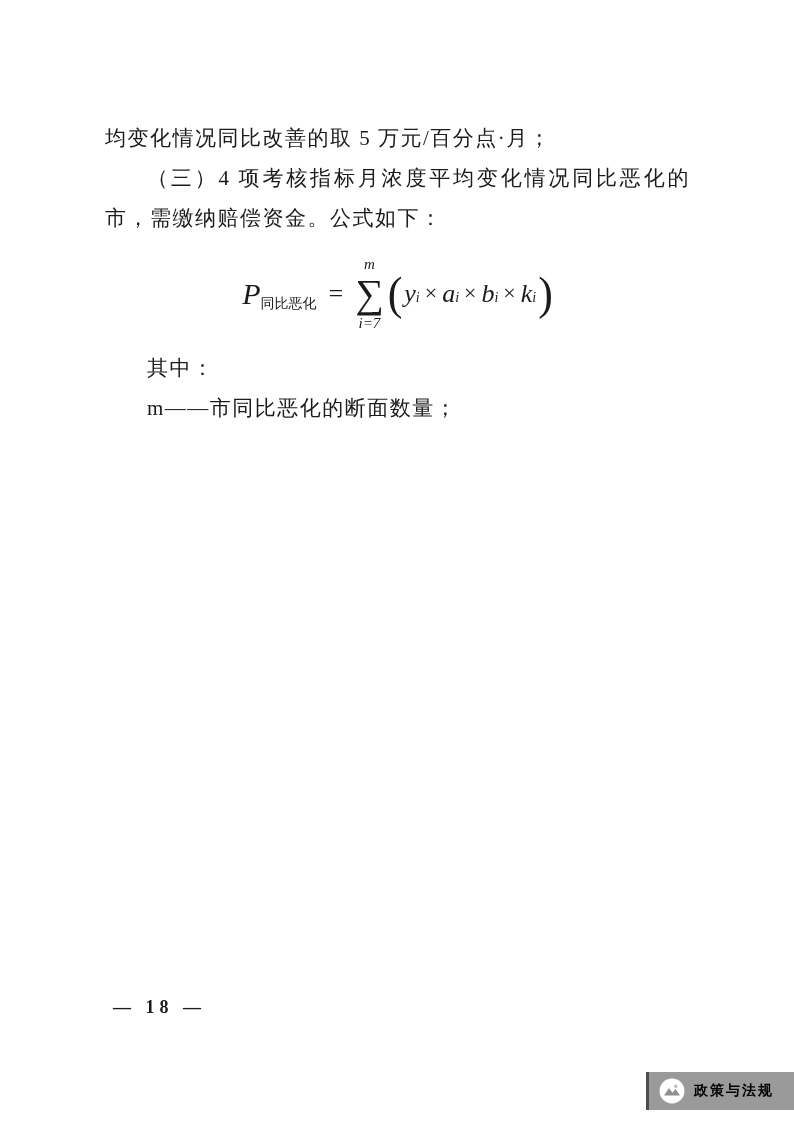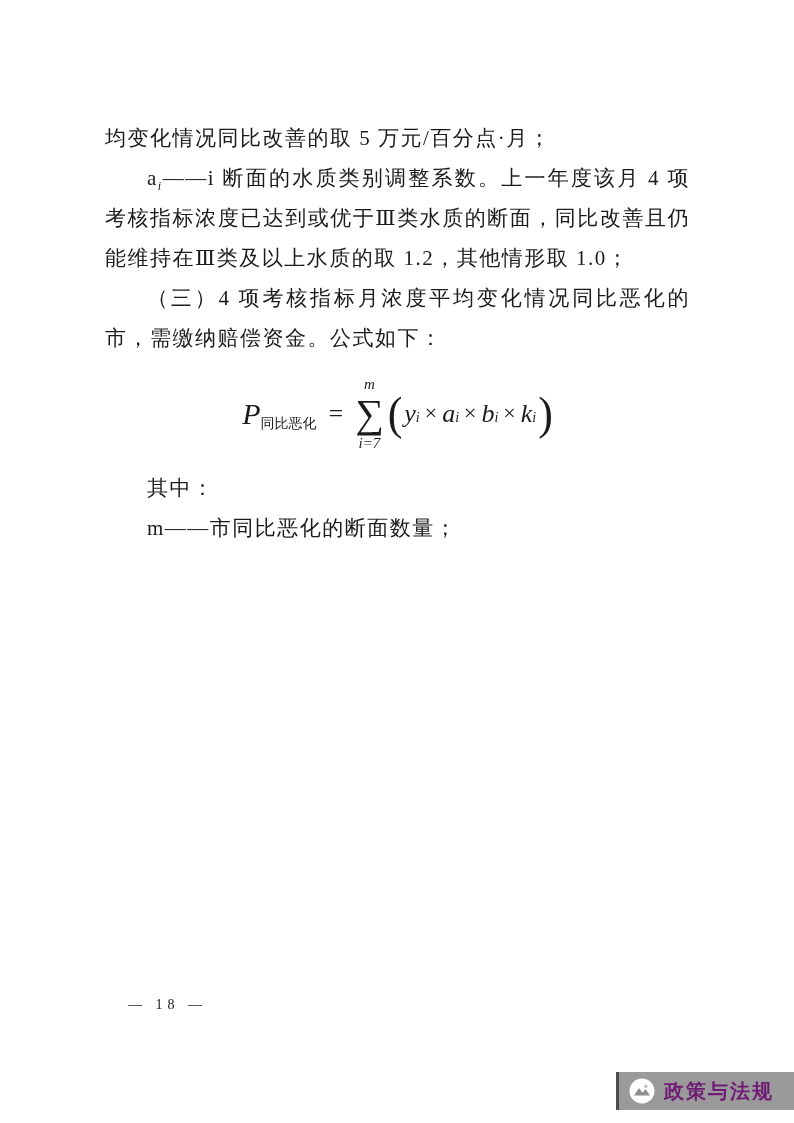--- a/index.html
+++ b/index.html
@@ -55,58 +55,58 @@
   .sigma-glyph { font-size: 40px; line-height: 1.05; }
   .f-paren { font-size: 44px; font-weight: 400; line-height: 1; transform: scaleY(1.05); }
   .f-terms { display: inline-flex; align-items: baseline; margin: 0 2px; }
   .f-term { display: inline-flex; align-items: baseline; }
   .f-term .f-base { font-size: 26px; font-style: italic; }
   .f-term .var-sub { font-size: 14px; }
   .f-op { font-size: 22px; margin: 0 5px; position: relative; top: -2px; }
 
   .page-number {
     position: absolute;
-    left: 128px;
+    left: 113px;
     top: 997px;
-    font-size: 14px;
+    font-size: 18px;
     letter-spacing: 5px;
     color: #1b1b1b;
+    font-weight: bold;
   }
 
   .footer-badge {
     position: absolute;
     right: 0;
     bottom: 13px;
     height: 38px;
     background: #9a9a9a;
     border-left: 3px solid #4d4d4d;
     display: flex;
     align-items: center;
     padding: 0 20px 0 10px;
   }
   .badge-icon { width: 26px; height: 26px; margin-right: 9px; flex: none; }
   .badge-label {
-    color: #701a75;
-    font-size: 20px;
+    color: #000000;
+    font-size: 14px;
     font-weight: bold;
     letter-spacing: 2px;
     white-space: nowrap;
     font-family: "Liberation Serif", "DejaVu Serif", serif;
   }
 </style>
 </head>
 <body>
 
 <div class="page">
 
   <div class="content">
 
     <div>
         <p class="para"><span>均变化情况同比改善的取 5 万元/百分点·月；</span></p>
-        <p class="para indent"><span>a</span><sub class="var-sub">i</sub><span>——i 断面的水质类别调整系数。上一年度该月 4 项考核指标浓度已达到或优于Ⅲ类水质的断面，同比改善且仍能维持在Ⅲ类及以上水质的取 1.2，其他情形取 1.0；</span></p>
         <p class="para indent"><span>（三）4 项考核指标月浓度平均变化情况同比恶化的市，需缴纳赔偿资金。公式如下：</span></p>
       </div>
 
     <div class="formula-wrap">
       <span class="f-lhs">
         <span class="f-base">P</span>
         <sub class="cjk-sub">同比恶化</sub>
       </span>
       <span class="f-eq">=</span>
       <span class="f-sigma">

